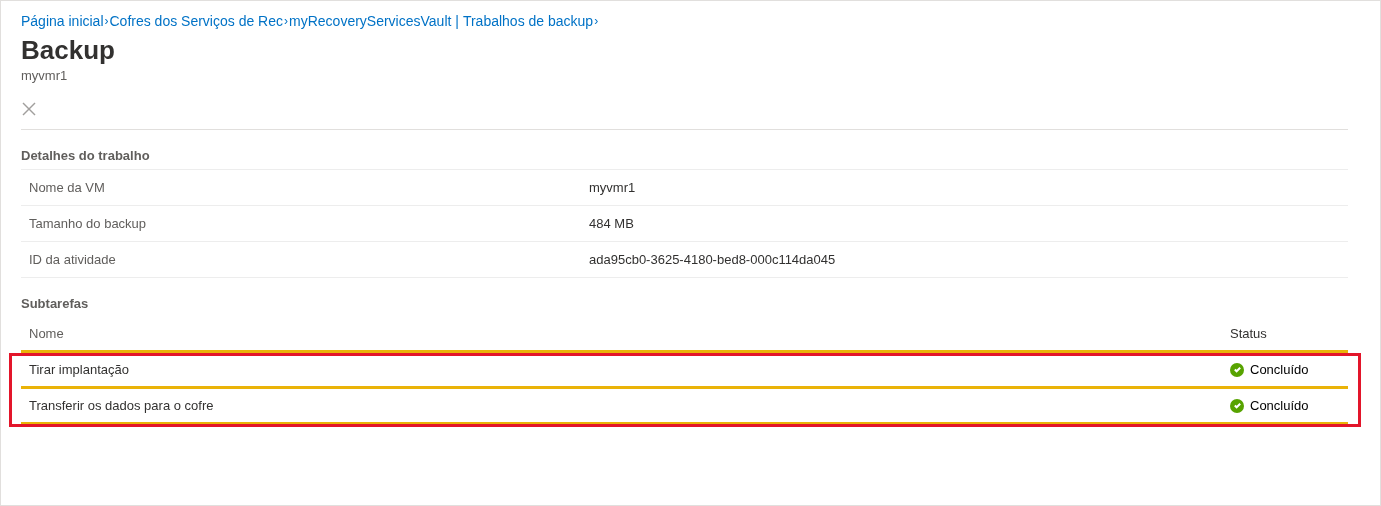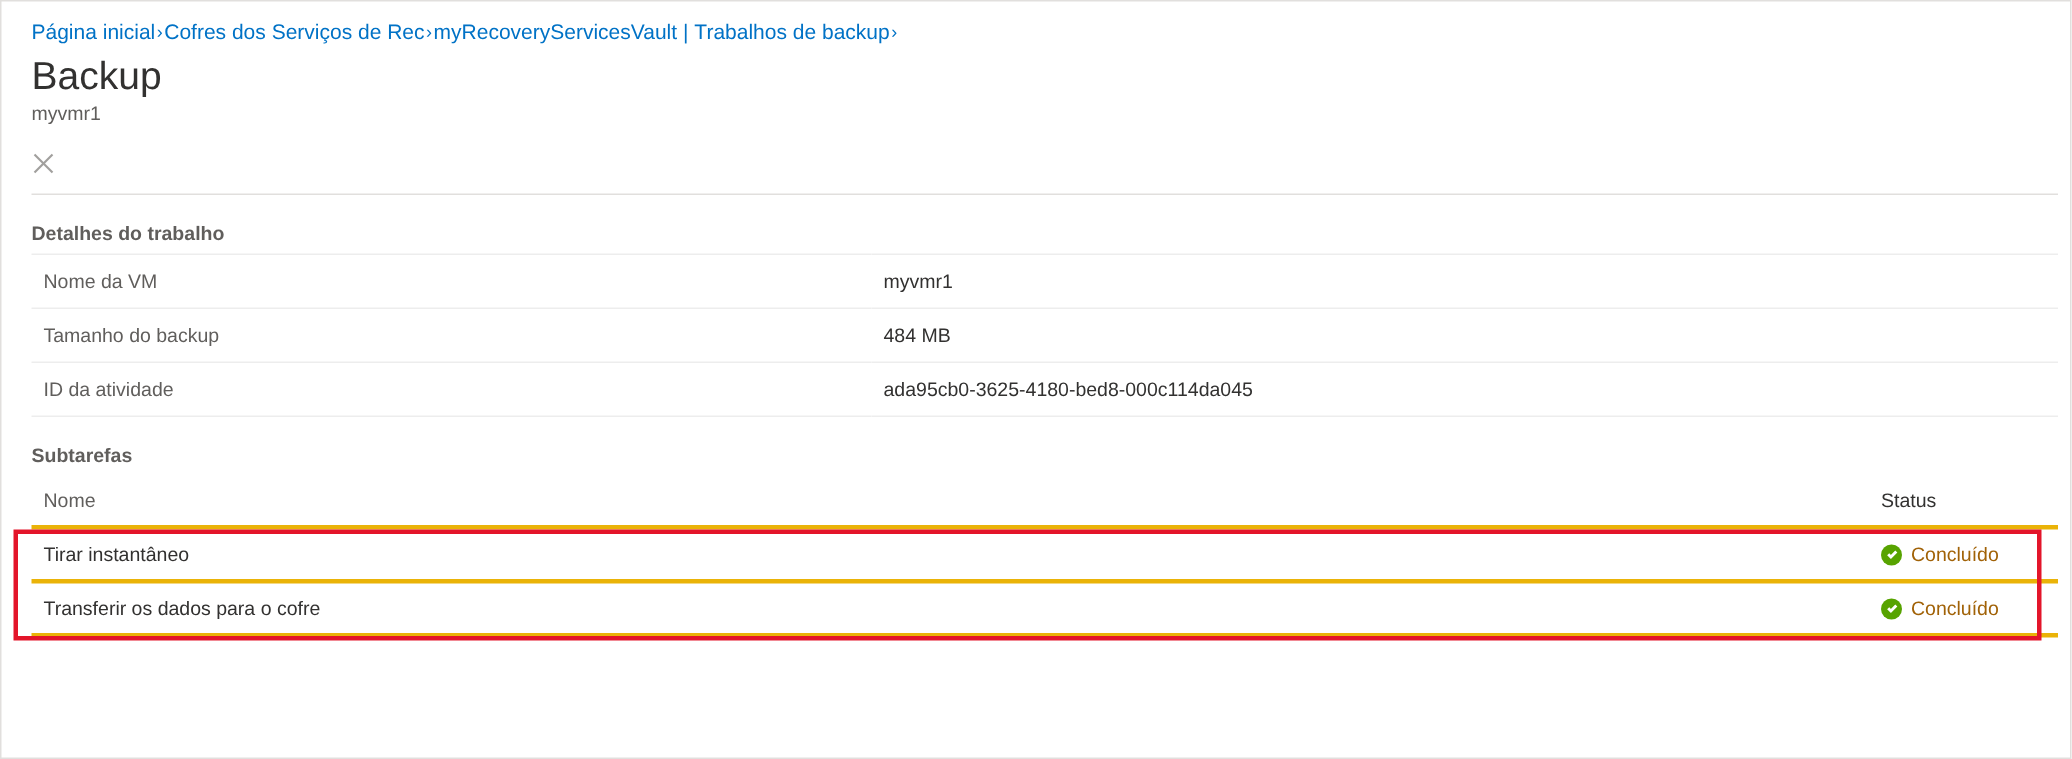--- a/index.html
+++ b/index.html
@@ -6,42 +6,42 @@
   body {
     font-family: "Segoe UI", -apple-system, BlinkMacSystemFont, sans-serif;
     font-size: 13px;
     color: #323130;
     background: #ffffff;
     width: 1381px;
     height: 506px;
     border: 1px solid #e1dfdd;
     overflow: hidden;
   }
-  .content { padding: 12px 8px 0 20px; }
+  .content { padding: 12px 32px 0 20px; }
   .breadcrumb {
     display: flex;
     align-items: center;
     gap: 0;
     font-size: 14px;
     color: #0072c6;
     margin-bottom: 6px;
     white-space: nowrap;
   }
   .breadcrumb .crumb {
     color: #0072c6;
     cursor: pointer;
   }
   .breadcrumb .sep {
     color: #0072c6;
     margin: 0 1px;
     font-size: 12px;
   }
   h1.page-title {
     font-size: 26px;
-    font-weight: 400;
+    font-weight: 700;
     color: #323130;
     margin-top: 2px;
   }
   .subtitle {
     font-size: 13px;
     color: #605e5c;
     margin-top: 2px;
     margin-bottom: 10px;
   }
   .toolbar {
@@ -89,21 +89,21 @@
     border-top: none;
     margin-top: 2px;
   }
   .subtasks-header .col-status { font-weight: 400; color:#323130;}
   .col-name { flex: 1; }
   .col-status {
     width: 110px;
     display: flex;
     align-items: center;
     gap: 6px;
-    color: #a16207;
+    color: #000000;
     justify-content: flex-start;
   }
   .status-icn {
     width: 14px; height: 14px;
     border-radius: 50%;
     background: #57a300;
     display: inline-flex;
     align-items: center;
     justify-content: center;
     flex-shrink: 0;
@@ -163,21 +163,21 @@
 
   <div class="subtasks-wrap">
     <div class="subtasks-header">
       <div class="col-name">Nome</div>
       <div class="col-status">Status</div>
     </div>
 
     <div id="subtasks-rows-anchor"></div>
 
     <div class="subtask-row">
-      <div class="col-name">Tirar instantâneo</div>
+      <div class="col-name">Tirar implantação</div>
       <div class="col-status">
         <span class="status-icn">
           <svg viewBox="0 0 10 10">
               <polyline points="2,5 4,7 8,3"></polyline>
             </svg>
         </span>
         <span>Concluído</span>
       </div>
     </div>
 

